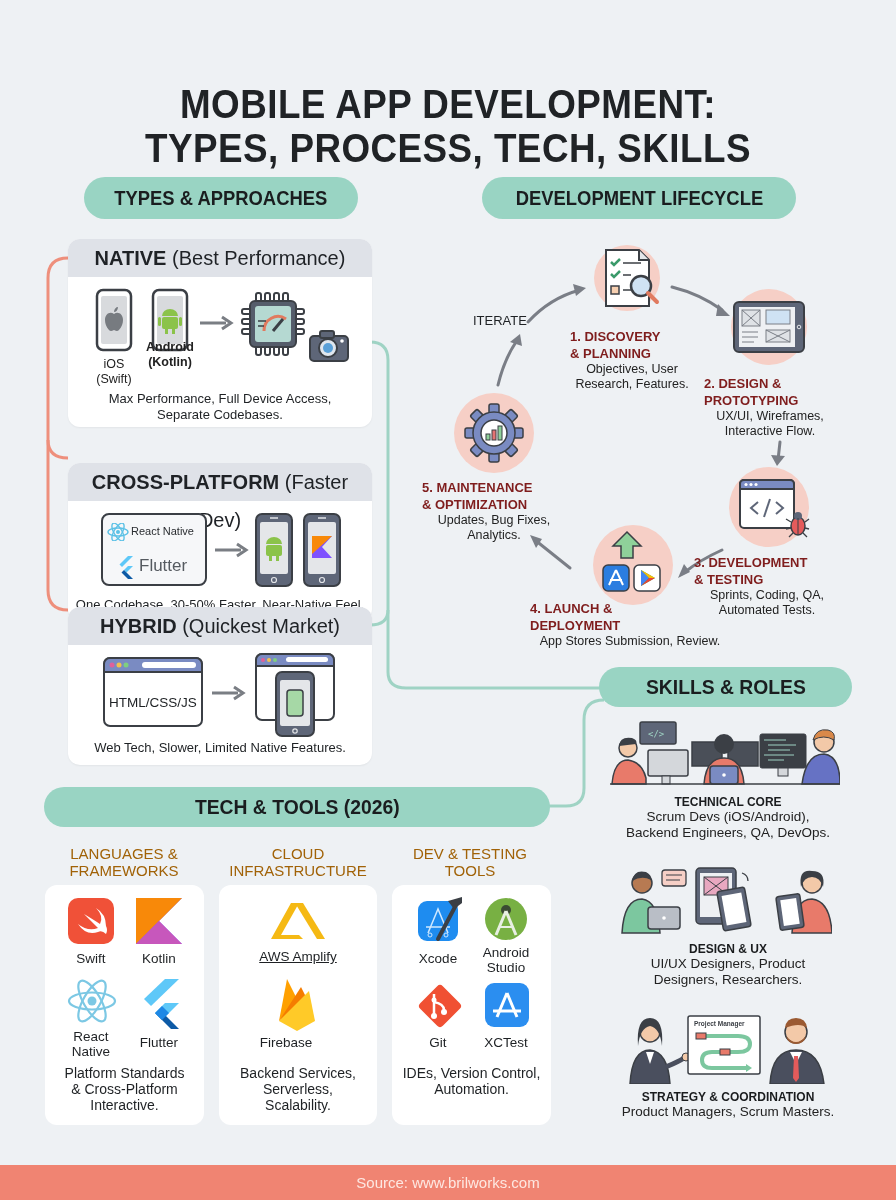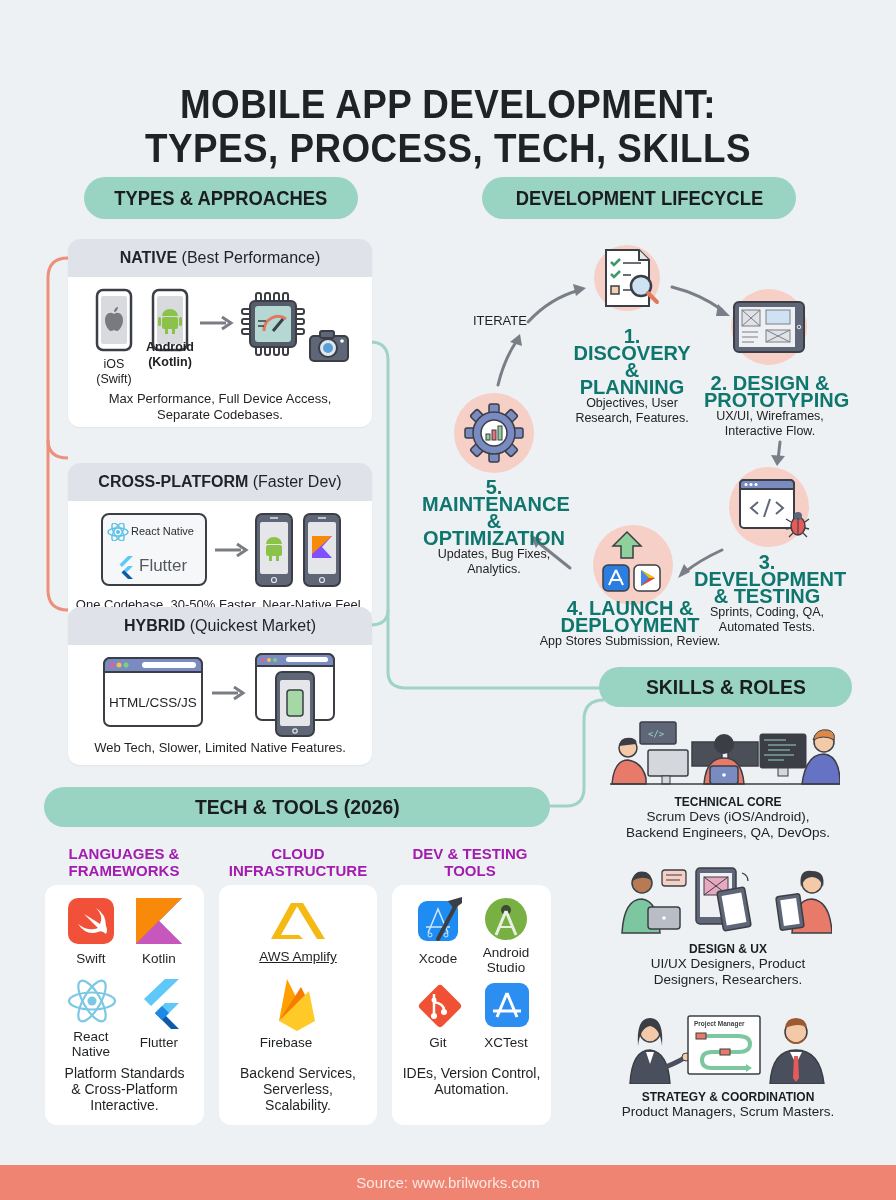--- a/index.html
+++ b/index.html
@@ -21,31 +21,31 @@
     background: #99d4c3; border-radius: 22px; text-align: center;
     font-weight: 700; color: #1a1d1f;
   }
   .pill span { display: inline-block; transform: scaleX(0.92); }
   .card {
     background: #ffffff; border-radius: 12px; overflow: hidden;
     box-shadow: 0 1px 2px rgba(0,0,0,0.05);
   }
   .card-head {
     background: #dfe2e8; height: 38px; line-height: 38px; text-align: center;
-    font-size: 16px; color: #1f2226;
+    font-size: 20px; color: #1f2226;
   }
   .card-head b { font-weight: 700; }
   .caption { text-align: center; font-size: 13px; line-height: 16px; color: #1e2124; }
   .small { font-size: 12.5px; line-height: 15px; text-align: center; color: #222; }
-  .step-title { font-weight: 700; font-size: 20px; line-height: 17px; text-align: center; color: #0f766e; }
+  .step-title { font-weight: 700; font-size: 13px; line-height: 17px; color: #7f1d1d; }
   .step-desc { font-size: 12.5px; line-height: 15px; text-align: center; color: #222; }
   .circle { border-radius: 50%; background: #f6cfc6; }
   .role-title { font-weight: 700; font-size: 12px; text-align: center; color:#1a1c1e; }
   .role-desc { font-size: 13.5px; line-height: 16px; text-align: center; color:#222; }
-  .tool-head { font-weight: 700; font-size: 15px; line-height: 17px; text-align: center; color:#a21caf; }
+  .tool-head { font-weight: 400; font-size: 15px; line-height: 17px; text-align: center; color:#a16207; }
   .tool-card { background:#fff; border-radius: 12px; }
   .tool-label { font-size: 13.5px; text-align: center; line-height: 15px; color:#1e2124; }
   .tool-desc { font-size: 14px; line-height: 16px; text-align: center; color:#1e2124; }
   .footer {
     left: 0; top: 1165px; width: 896px; height: 35px; background: #f08472;
     color: #fde8e2; text-align: center; line-height: 35px; font-size: 15px;
   }
   svg { display: block; }
 </style>
 </head>

